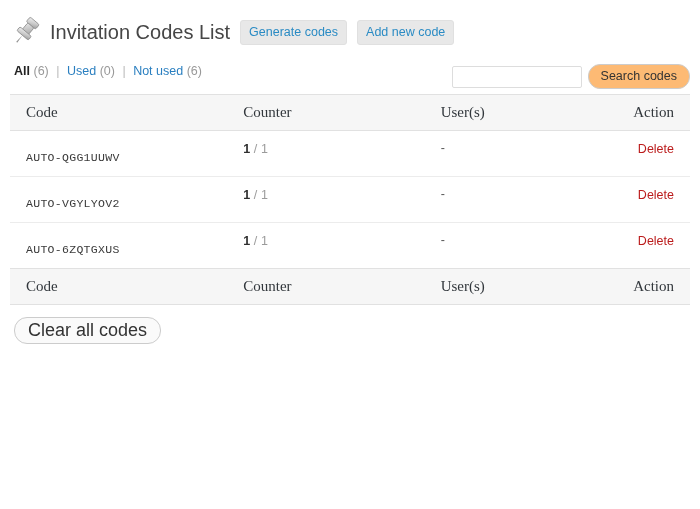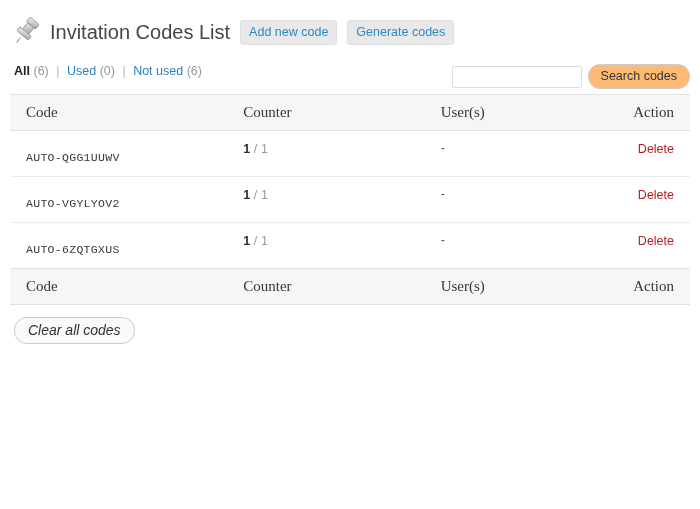--- a/index.html
+++ b/index.html
@@ -195,25 +195,24 @@
   .foot-area {
     margin-top: 12px;
     padding-left: 4px;
   }
   .clear-btn {
     background: #fafafa;
     border: 1px solid #cccccc;
     border-radius: 13px;
     color: #333333;
     font-family: "Liberation Sans", sans-serif;
-    font-size: 14px;
+    font-size: 18px;
     line-height: 14px;
     padding: 5px 13px 6px 13px;
     cursor: pointer;
-    font-style: italic;
   }
 </style>
 </head>
 <body>
 
 <div class="wrap">
 
   <div class="page-head">
     <span class="pin-icon">
       <svg width="34" height="34" viewBox="0 0 34 34" xmlns="http://www.w3.org/2000/svg">
@@ -230,22 +229,22 @@
         </defs>
         <g transform="rotate(40 17 15)">
           <rect x="11" y="3" width="12" height="6" rx="1.6" fill="url(#pg)" stroke="#8d8d8d" stroke-width="0.8"></rect>
           <rect x="13" y="9" width="8" height="9" rx="1.2" fill="url(#pg2)" stroke="#8d8d8d" stroke-width="0.8"></rect>
           <rect x="9.5" y="17" width="15" height="5" rx="1.6" fill="url(#pg)" stroke="#8d8d8d" stroke-width="0.8"></rect>
           <path d="M17 22 L17.6 31 L16.4 31 Z" fill="#8f8f8f"></path>
         </g>
       </svg>
     </span>
     <h1 class="page-title">Invitation Codes List</h1>
+    <a class="head-btn">Generate codes</a>
     <a class="head-btn">Add new code</a>
-    <a class="head-btn">Generate codes</a>
   </div>
 
   <div class="filter-bar">
     <div class="filter-links">
       <a class="current">All</a>
       <span class="cnt">(6)</span>
       <span class="sep">|</span>
       <a>Used</a>
       <span class="cnt">(0)</span>
       <span class="sep">|</span>

